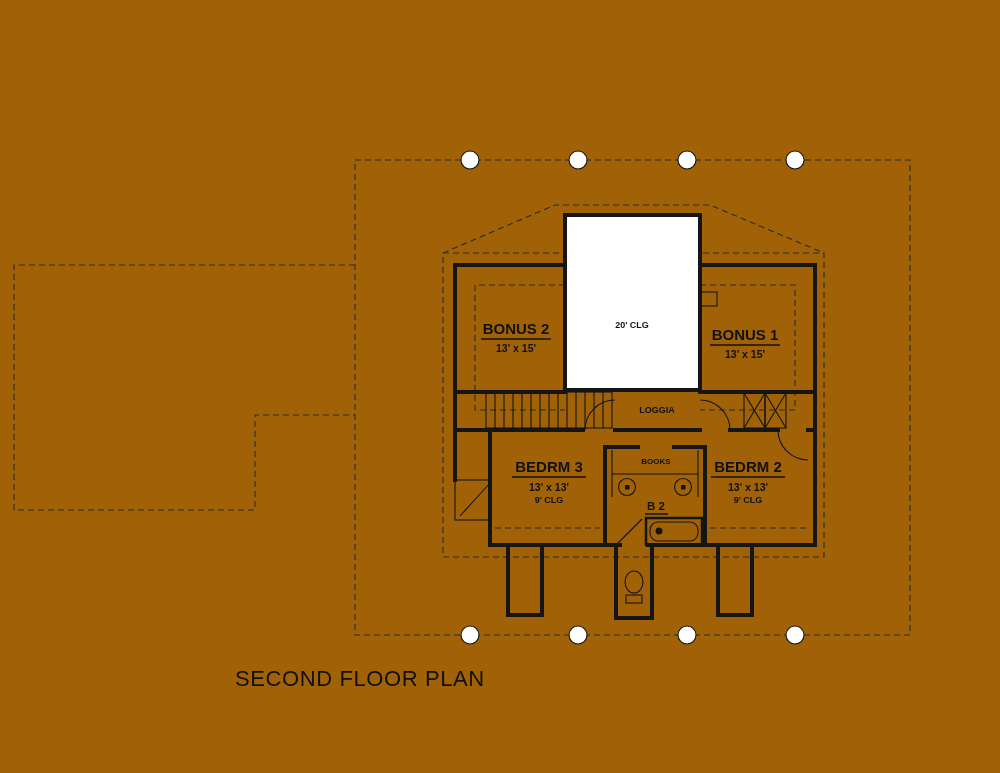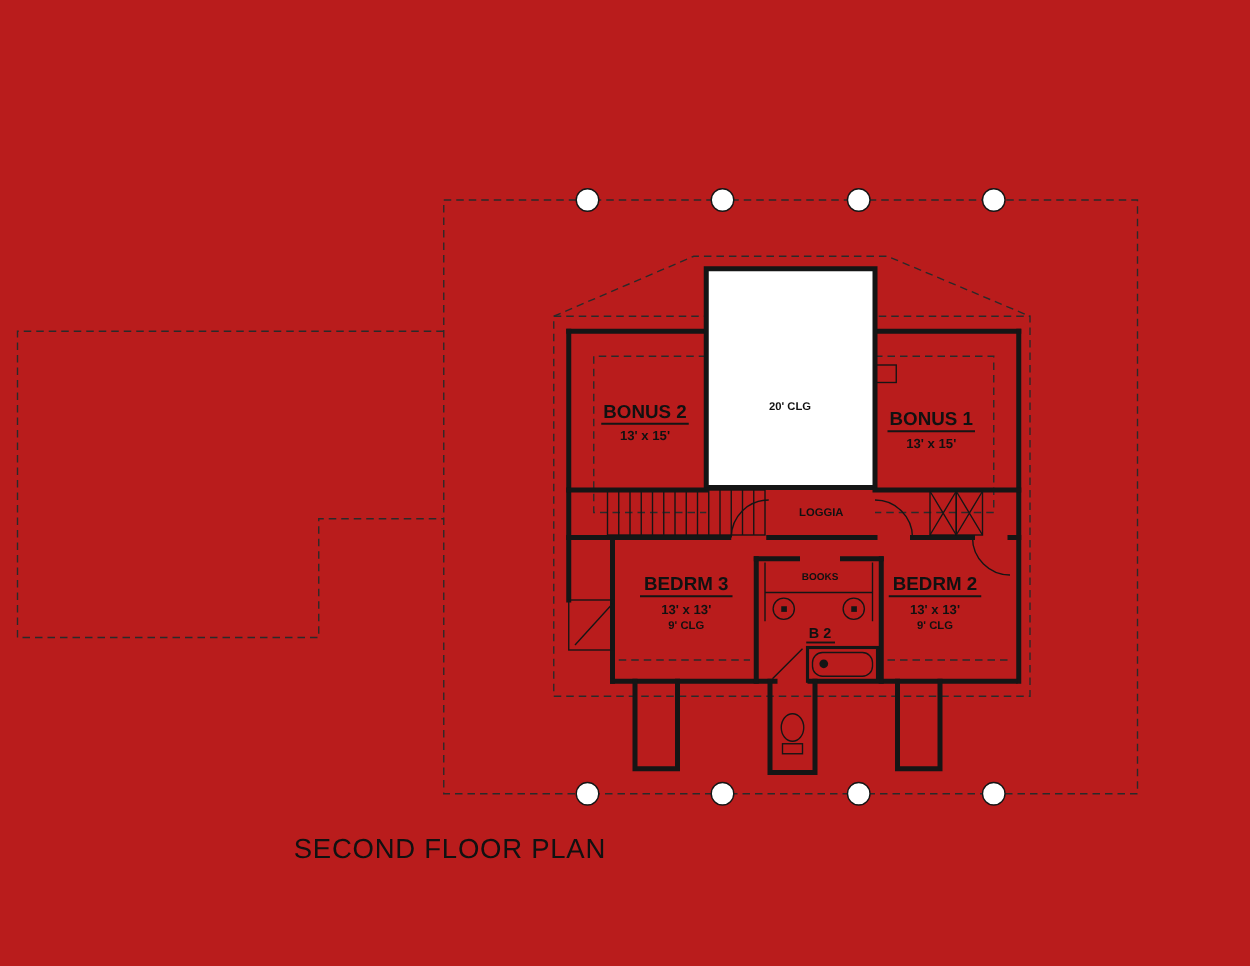--- a/index.html
+++ b/index.html
@@ -1,16 +1,16 @@
 <!DOCTYPE html>
 <html><head>
 <meta charset="utf-8">
 <style>
   html,body{margin:0;padding:0;background:#ffffff;}
-  .page{width:1000px;height:773px;position:relative;background:#b91c1c;}
+  .page{width:1000px;height:773px;position:relative;background:#a16207;}
   svg{display:block;}
   .wall{stroke:#151515;stroke-width:4;fill:none;stroke-linecap:square;}
   .wallf{stroke:#151515;stroke-width:4;fill:#ffffff;}
   .med{stroke:#151515;stroke-width:2.5;fill:none;}
   .thin{stroke:#151515;stroke-width:1.1;fill:none;}
   .thinf{stroke:#151515;stroke-width:1.1;fill:#ffffff;}
   .dash{stroke:#2a2a2a;stroke-width:1.1;fill:none;stroke-dasharray:6 4;}
   .ul{stroke:#151515;stroke-width:1.5;}
   .fillk{fill:#151515;stroke:none;}
   text{font-family:"Liberation Sans",sans-serif;fill:#111;}

